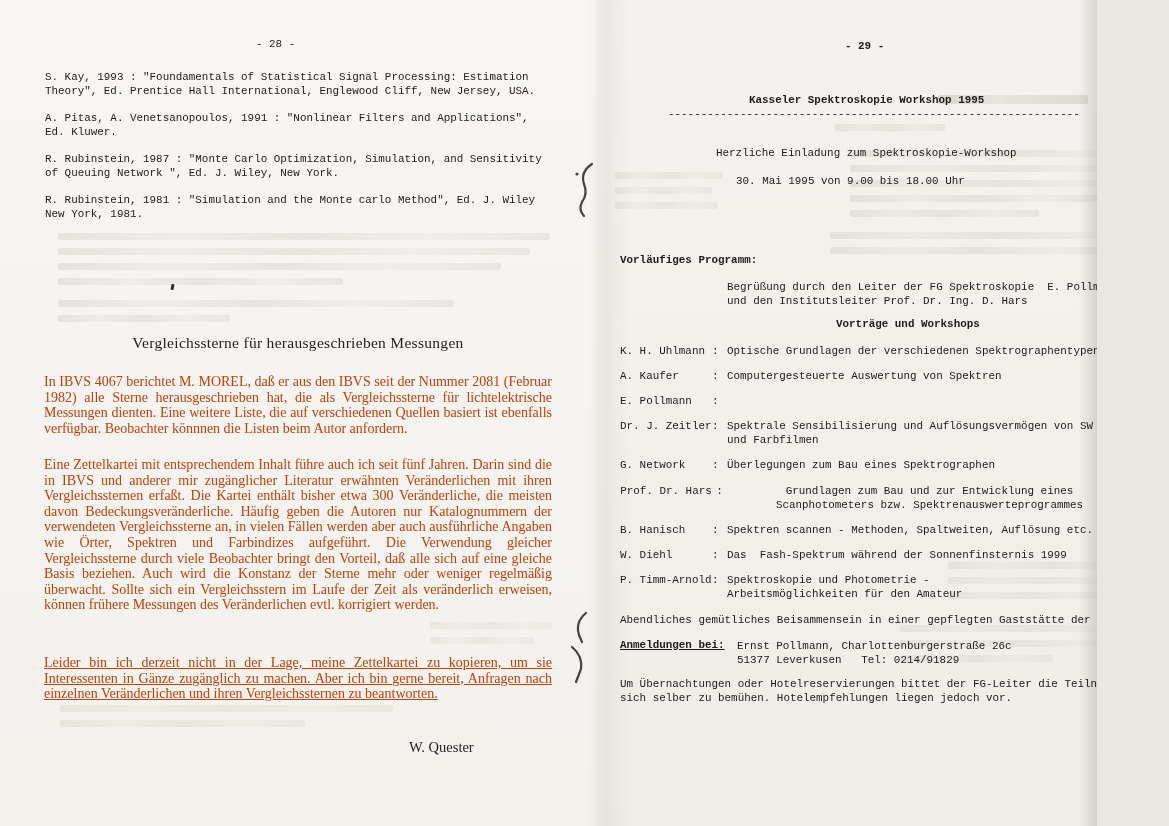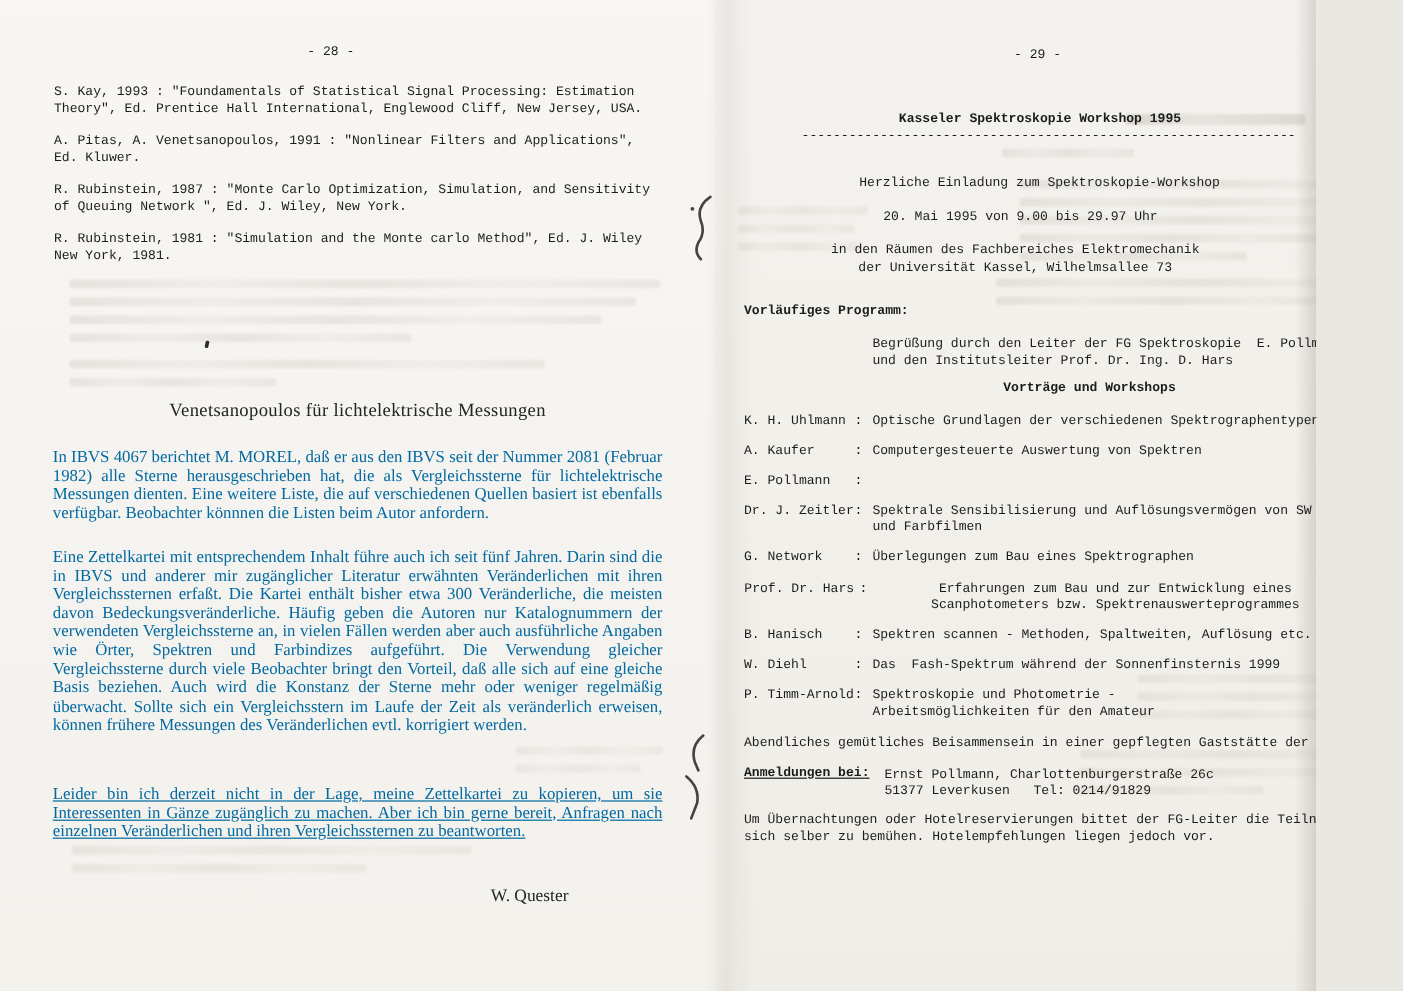--- a/index.html
+++ b/index.html
@@ -15,21 +15,21 @@
     background:linear-gradient(90deg,rgba(60,55,45,0) 0%,rgba(60,55,45,.06) 45%,rgba(60,55,45,.03) 60%,rgba(60,55,45,0) 100%);}
   .edge-right{position:absolute;top:0;bottom:0;right:0;width:18px;
     background:linear-gradient(90deg,rgba(110,105,95,0),rgba(110,105,95,.22));}
   .abs{position:absolute;}
   .mono{font-family:"Liberation Mono",monospace;font-size:10.9px;line-height:13.5px;color:#1c1c1c;}
   .pre{white-space:pre-wrap;}
   .bold{font-weight:bold;}
   .ul{text-decoration:underline;}
   .center{text-align:center;}
   .ref{white-space:pre-wrap;line-height:14px;margin-bottom:13px;}
-  .serif{font-family:"Liberation Serif",serif;font-size:14px;line-height:15.6px;color:#0369a1;text-align:justify;}
+  .serif{font-family:"Liberation Serif",serif;font-size:14px;line-height:15.6px;color:#c2410c;text-align:justify;}
   .article-title{font-family:"Liberation Serif",serif;font-size:15.5px;color:#242424;text-align:center;letter-spacing:.3px;}
   .signature{font-family:"Liberation Serif",serif;font-size:14.5px;color:#242424;}
   .talk{position:absolute;left:620px;width:512px;display:flex;}
   .talk .spk{width:92px;flex:none;}
   .talk .col{width:15px;flex:none;}
   .talk .top{flex:1;white-space:pre-wrap;}
   
   .ghost{position:absolute;opacity:.55;filter:blur(.7px);}
   .ghost .gl{height:7px;margin-bottom:8px;border-radius:2px;
     background:linear-gradient(90deg,rgba(168,163,150,.38),rgba(168,163,150,.16) 25%,rgba(168,163,150,.34) 50%,rgba(168,163,150,.14) 75%,rgba(168,163,150,.30));}
@@ -117,37 +117,35 @@
     <div class="ref">S. Kay, 1993 : "Foundamentals of Statistical Signal Processing: Estimation
 Theory", Ed. Prentice Hall International, Englewood Cliff, New Jersey, USA.</div>
     <div class="ref">A. Pitas, A. Venetsanopoulos, 1991 : "Nonlinear Filters and Applications",
 Ed. Kluwer.</div>
     <div class="ref">R. Rubinstein, 1987 : "Monte Carlo Optimization, Simulation, and Sensitivity
 of Queuing Network ", Ed. J. Wiley, New York.</div>
     <div class="ref">R. Rubinstein, 1981 : "Simulation and the Monte carlo Method", Ed. J. Wiley
 New York, 1981.</div>
   </div>
 
-  <div class="abs article-title" style="left:44px;top:334px;width:508px;">Venetsanopoulos für lichtelektrische Messungen</div>
+  <div class="abs article-title" style="left:44px;top:334px;width:508px;">Vergleichssterne für herausgeschrieben Messungen</div>
 
   <div class="abs serif" style="left:44px;top:374px;width:508px;">In IBVS 4067 berichtet M. MOREL, daß er aus den IBVS seit der Nummer 2081 (Februar 1982) alle Sterne herausgeschrieben hat, die als Vergleichssterne für lichtelektrische Messungen dienten. Eine weitere Liste, die auf verschiedenen Quellen basiert ist ebenfalls verfügbar. Beobachter könnnen die Listen beim Autor anfordern.</div>
   <div class="abs serif" style="left:44px;top:457px;width:508px;">Eine Zettelkartei mit entsprechendem Inhalt führe auch ich seit fünf Jahren. Darin sind die in IBVS und anderer mir zugänglicher Literatur erwähnten Veränderlichen mit ihren Vergleichssternen erfaßt. Die Kartei enthält bisher etwa 300 Veränderliche, die meisten davon Bedeckungsveränderliche. Häufig geben die Autoren nur Katalognummern der verwendeten Vergleichssterne an, in vielen Fällen werden aber auch ausführliche Angaben wie Örter, Spektren und Farbindizes aufgeführt. Die Verwendung gleicher Vergleichssterne durch viele Beobachter bringt den Vorteil, daß alle sich auf eine gleiche Basis beziehen. Auch wird die Konstanz der Sterne mehr oder weniger regelmäßig überwacht. Sollte sich ein Vergleichsstern im Laufe der Zeit als veränderlich erweisen, können frühere Messungen des Veränderlichen evtl. korrigiert werden.</div>
   <div class="abs serif" style="left:44px;top:655px;width:508px;text-decoration:underline;">Leider bin ich derzeit nicht in der Lage, meine Zettelkartei zu kopieren, um sie Interessenten in Gänze zugänglich zu machen. Aber ich bin gerne bereit, Anfragen nach einzelnen Veränderlichen und ihren Vergleichssternen zu beantworten.</div>
 
   <div class="abs signature" style="left:409px;top:739px;">W. Quester</div>
 
-  <div class="abs mono" style="left:845px;top:40px;">- 29 -</div>
+  <div class="abs mono" style="left:845px;top:40px;font-weight:bold;">- 29 -</div>
 
   <div class="abs mono bold" style="left:749px;top:94px;">Kasseler Spektroskopie Workshop 1995</div>
   <div class="abs mono" style="left:668px;top:108px;letter-spacing:0;">---------------------------------------------------------------</div>
 
   <div class="abs mono" style="left:716px;top:147px;">Herzliche Einladung zum Spektroskopie-Workshop</div>
-  <div class="abs mono" style="left:736px;top:175px;">20. Mai 1995 von 9.00 bis 29.97 Uhr</div>
-  <div class="abs mono pre center" style="left:690px;top:202px;width:312px;line-height:14.5px;">in den Räumen des Fachbereiches Elektromechanik
-der Universität Kassel, Wilhelmsallee 73</div>
+  <div class="abs mono" style="left:736px;top:175px;">30. Mai 1995 von 9.00 bis 18.00 Uhr</div>
 
   <div class="abs mono bold" style="left:620px;top:254px;">Vorläufiges Programm:</div>
 
   <div class="abs mono pre" style="left:727px;top:281px;width:420px;">Begrüßung durch den Leiter der FG Spektroskopie  E. Pollmann
 und den Institutsleiter Prof. Dr. Ing. D. Hars</div>
 
   <div class="abs mono bold" style="left:836px;top:318px;">Vorträge und Workshops</div>
 
   <div class="talk mono" style="top:345px;align-items:center;">
     <span class="spk">K. H. Uhlmann</span>
@@ -170,21 +168,21 @@
 und Farbfilmen</span>
   </div>
   <div class="talk mono" style="top:459px;">
     <span class="spk">G. Network</span>
       <span class="col">:</span>
       <span class="top">Überlegungen zum Bau eines Spektrographen</span>
   </div>
   <div class="talk mono" style="top:485px;text-align:center;">
     <span class="spk">Prof. Dr. Hars</span>
       <span class="col">:</span>
-      <span class="top">Erfahrungen zum Bau und zur Entwicklung eines
+      <span class="top">Grundlagen zum Bau und zur Entwicklung eines
 Scanphotometers bzw. Spektrenauswerteprogrammes</span>
   </div>
   <div class="talk mono" style="top:524px;">
     <span class="spk">B. Hanisch</span>
       <span class="col">:</span>
       <span class="top">Spektren scannen - Methoden, Spaltweiten, Auflösung etc.</span>
   </div>
   <div class="talk mono" style="top:549px;">
     <span class="spk">W. Diehl</span>
       <span class="col">:</span>

